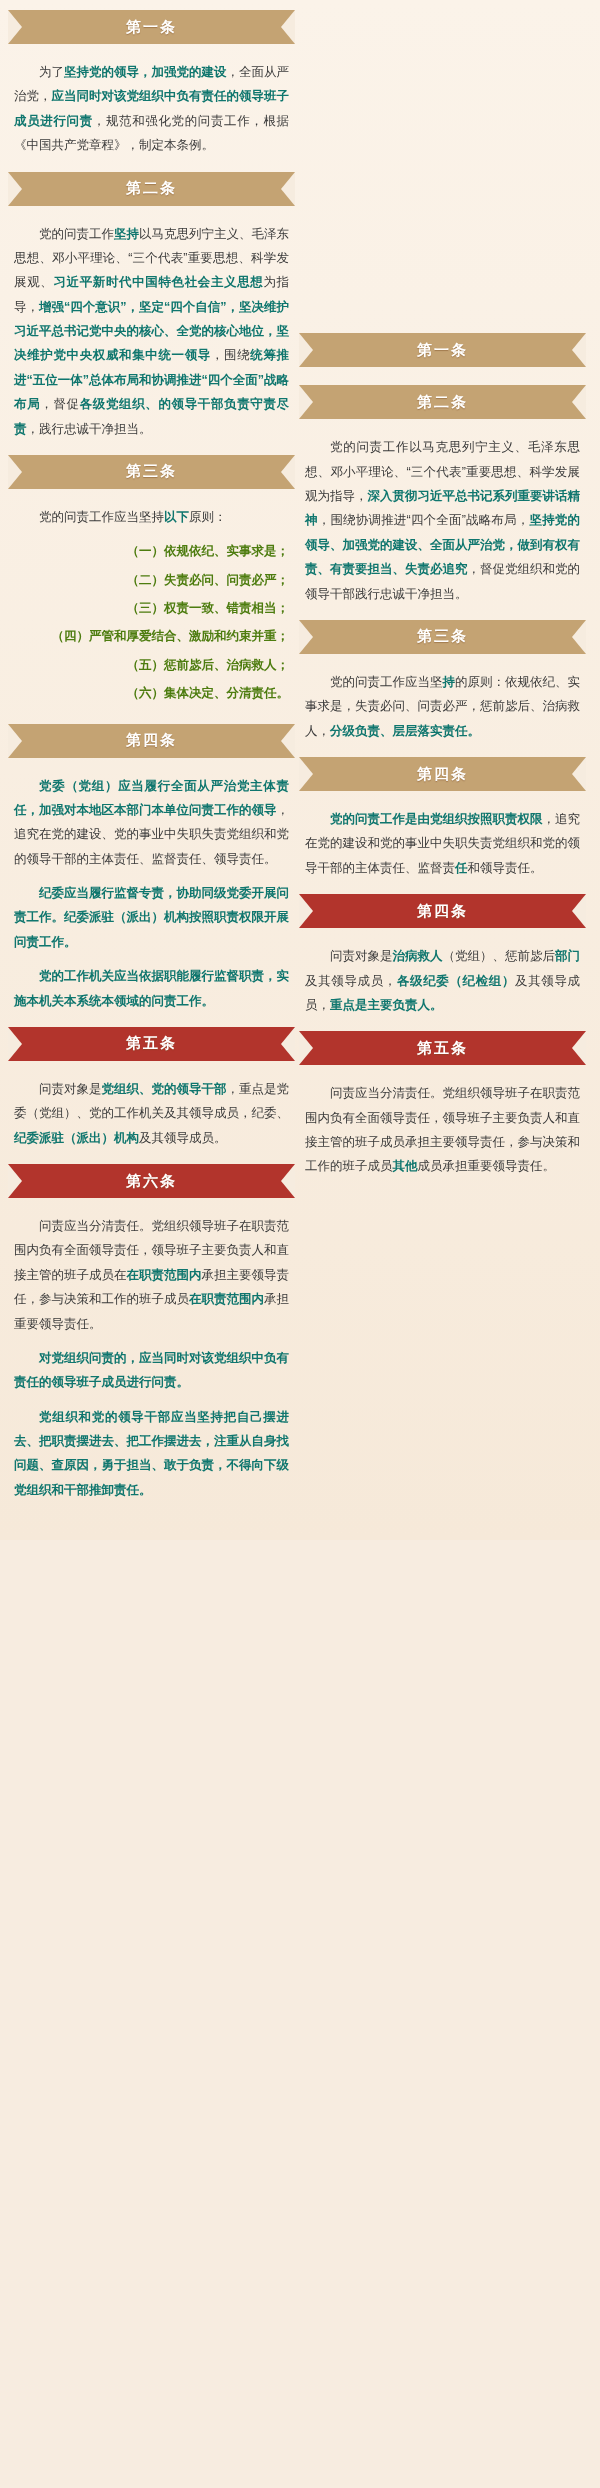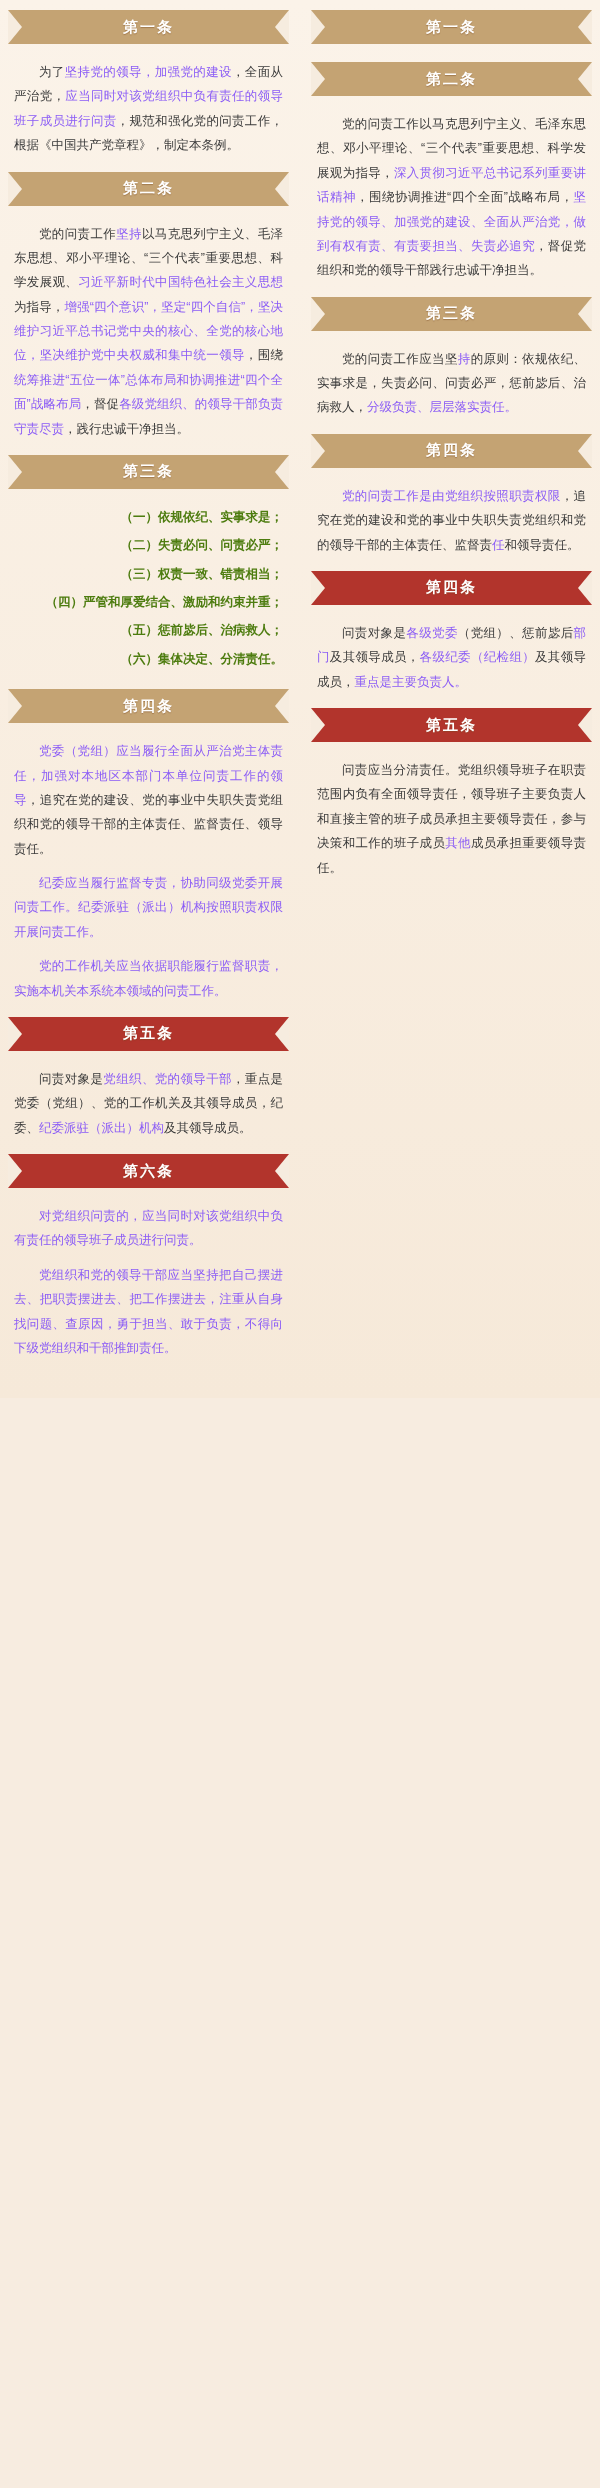--- a/index.html
+++ b/index.html
@@ -9,22 +9,22 @@
     background: #f7ece0;
     font-family: "Liberation Sans", sans-serif;
   }
   body {
     width: 600px;
     background: linear-gradient(180deg,#fbf3e9 0%, #f6e9d9 100%);
     padding: 10px 8px 24px 8px;
   }
   .page {
     display: flex;
-    gap: 22px;
-    align-items: flex-start;
+    gap: 4px;
+    align-items: center;
   }
   .col {
     width: 287px;
     display: flex;
     flex-direction: column;
   }
   .block { margin-bottom: 10px; }
 
   
   .banner {
@@ -69,21 +69,21 @@
   p.para {
     margin: 0 0 10px 0;
     font-size: 12.5px;
     line-height: 1.95;
     color: #3a3a3a;
     text-align: justify;
     text-indent: 2em;
   }
   p.para:last-child { margin-bottom: 0; }
 
-  .hl { color: #8b5cf6; font-weight: normal; }
+  .hl { color: #0f766e; font-weight: bold; }
 
   .list-item {
     margin: 0 0 4px 0;
     font-size: 12.5px;
     line-height: 1.95;
     color: #4d7c0f;
     font-weight: bold;
     text-align: right;
   }
 </style>
@@ -106,20 +106,21 @@
         </div>
         <div class="card plain">
           <p class="para"><span>党的问责工作</span><span class="hl">坚持</span><span>以马克思列宁主义、毛泽东思想、邓小平理论、“三个代表”重要思想、科学发展观、</span><span class="hl">习近平新时代中国特色社会主义思想</span><span>为指导，</span><span class="hl">增强“四个意识”，坚定“四个自信”，坚决维护习近平总书记党中央的核心、全党的核心地位，坚决维护党中央权威和集中统一领导</span><span>，围绕</span><span class="hl">统筹推进“五位一体”总体布局和协调推进“四个全面”战略布局</span><span>，督促</span><span class="hl">各级党组织、的领导干部</span><span class="hl">负责守责尽责</span><span>，践行忠诚干净担当。</span></p>
         </div>
       </div>
       <div class="block">
         <div class="banner">
           <span class="ttl">第三条</span>
         </div>
         <div class="card plain">
+          <p class="para"><span>党的问责工作应当坚持</span><span class="hl">以下</span><span>原则：</span></p>
           <p class="list-item">（一）依规依纪、实事求是；</p>
           <p class="list-item">（二）失责必问、问责必严；</p>
           <p class="list-item">（三）权责一致、错责相当；</p>
           <p class="list-item">（四）严管和厚爱结合、激励和约束并重；</p>
           <p class="list-item">（五）惩前毖后、治病救人；</p>
           <p class="list-item">（六）集体决定、分清责任。</p>
         </div>
       </div>
       <div class="block">
         <div class="banner">
@@ -137,20 +138,21 @@
         </div>
         <div class="card plain">
           <p class="para"><span>问责对象是</span><span class="hl">党组织、党的领导干部</span><span>，重点是党委（党组）、党的工作机关及其领导成员，纪委、</span><span class="hl">纪委派驻（派出）机构</span><span>及其领导成员。</span></p>
         </div>
       </div>
       <div class="block">
         <div class="banner red">
           <span class="ttl">第六条</span>
         </div>
         <div class="card plain">
+          <p class="para"><span>问责应当分清责任。党组织领导班子在职责范围内负有全面领导责任，领导班子主要负责人和直接主管的班子成员在</span><span class="hl">在职责范围内</span><span>承担主要领导责任，参与决策和工作的班子成员</span><span class="hl">在职责范围内</span><span>承担重要领导责任。</span></p>
           <p class="para"><span class="hl">对党组织问责的，应当同时对该党组织中负有责任的领导班子成员进行问责。</span></p>
           <p class="para"><span class="hl">党组织和党的领导干部应当坚持把自己摆进去、把职责摆进去、把工作摆进去，注重从自身找问题、查原因，勇于担当、敢于负责，不得向下级党组织和干部推卸责任。</span></p>
         </div>
       </div>
     </div>
   <div class="col" id="col-right">
       <div class="block">
         <div class="banner">
           <span class="ttl">第一条</span>
         </div>
@@ -177,21 +179,21 @@
         </div>
         <div class="card plain">
           <p class="para"><span class="hl">党的问责工作是由党组织按照职责权限</span><span>，追究在党的建设和党的事业中失职失责党组织和党的领导干部的主体责任、监督责</span><span class="hl">任</span><span>和领导责任。</span></p>
         </div>
       </div>
       <div class="block">
         <div class="banner red">
           <span class="ttl">第四条</span>
         </div>
         <div class="card plain">
-          <p class="para"><span>问责对象是</span><span class="hl">各级党委</span><span>（党组）、惩前毖后</span><span class="hl">部门</span><span>及其领导成员，</span><span class="hl">各级纪委（纪检组）</span><span>及其领导成员，</span><span class="hl">重点是主要负责人。</span></p>
+          <p class="para"><span>问责对象是</span><span class="hl">治病救人</span><span>（党组）、惩前毖后</span><span class="hl">部门</span><span>及其领导成员，</span><span class="hl">各级纪委（纪检组）</span><span>及其领导成员，</span><span class="hl">重点是主要负责人。</span></p>
         </div>
       </div>
       <div class="block">
         <div class="banner red">
           <span class="ttl">第五条</span>
         </div>
         <div class="card plain">
           <p class="para"><span>问责应当分清责任。党组织领导班子在职责范围内负有全面领导责任，领导班子主要负责人和直接主管的班子成员承担主要领导责任，参与决策和工作的班子成员</span><span class="hl">其他</span><span>成员承担重要领导责任。</span></p>
         </div>
       </div>

